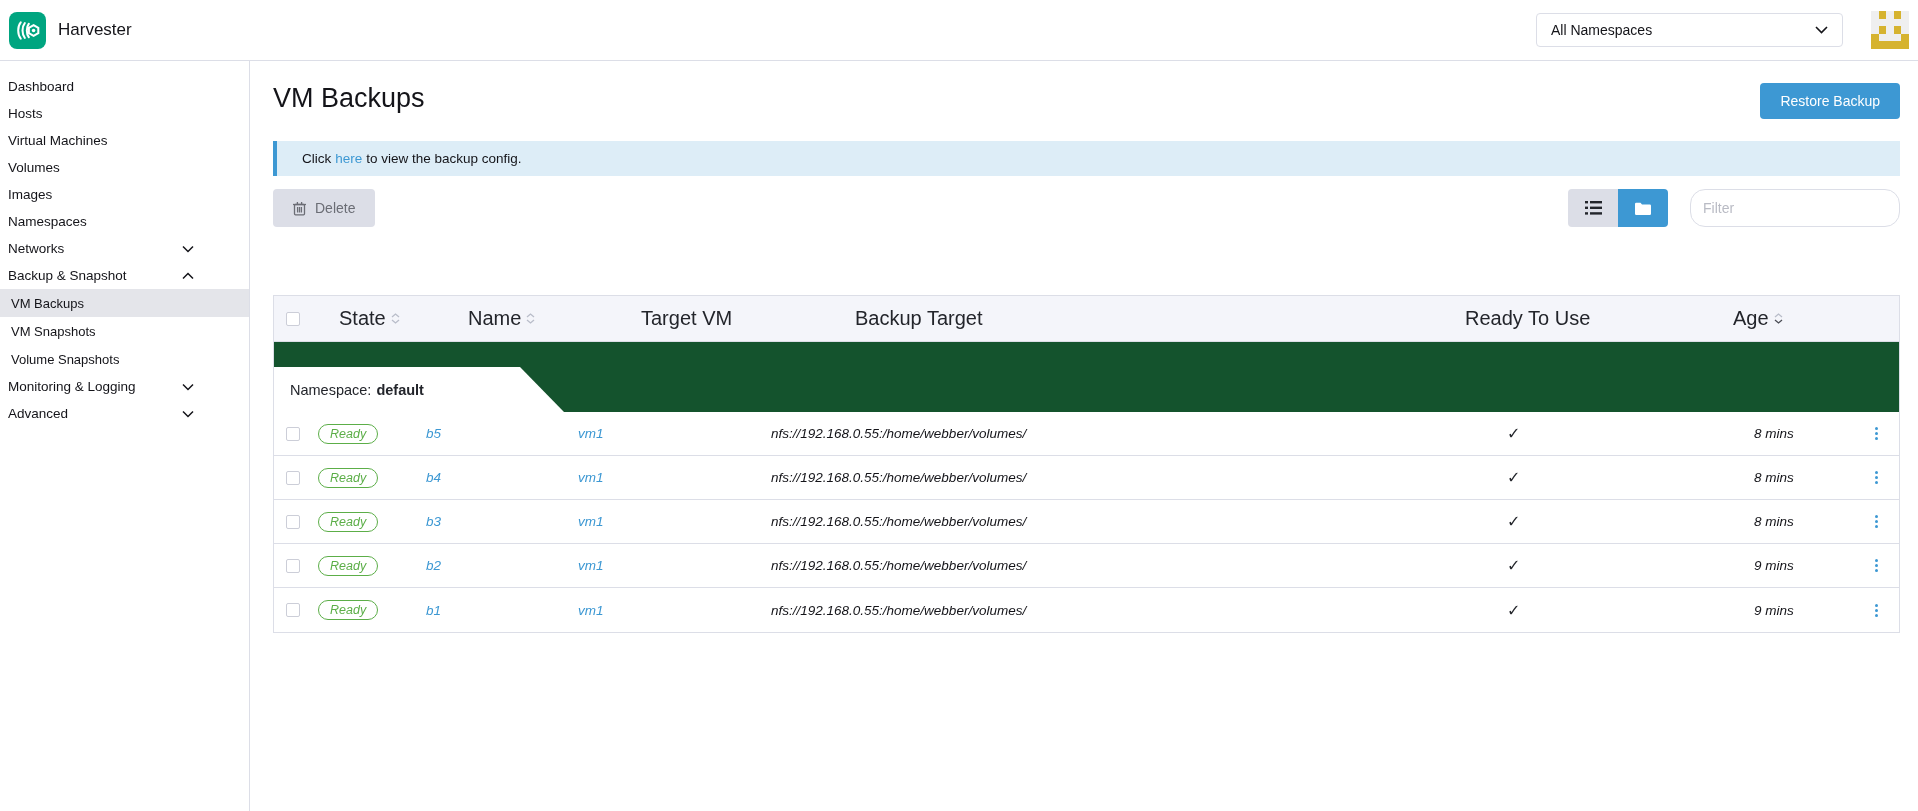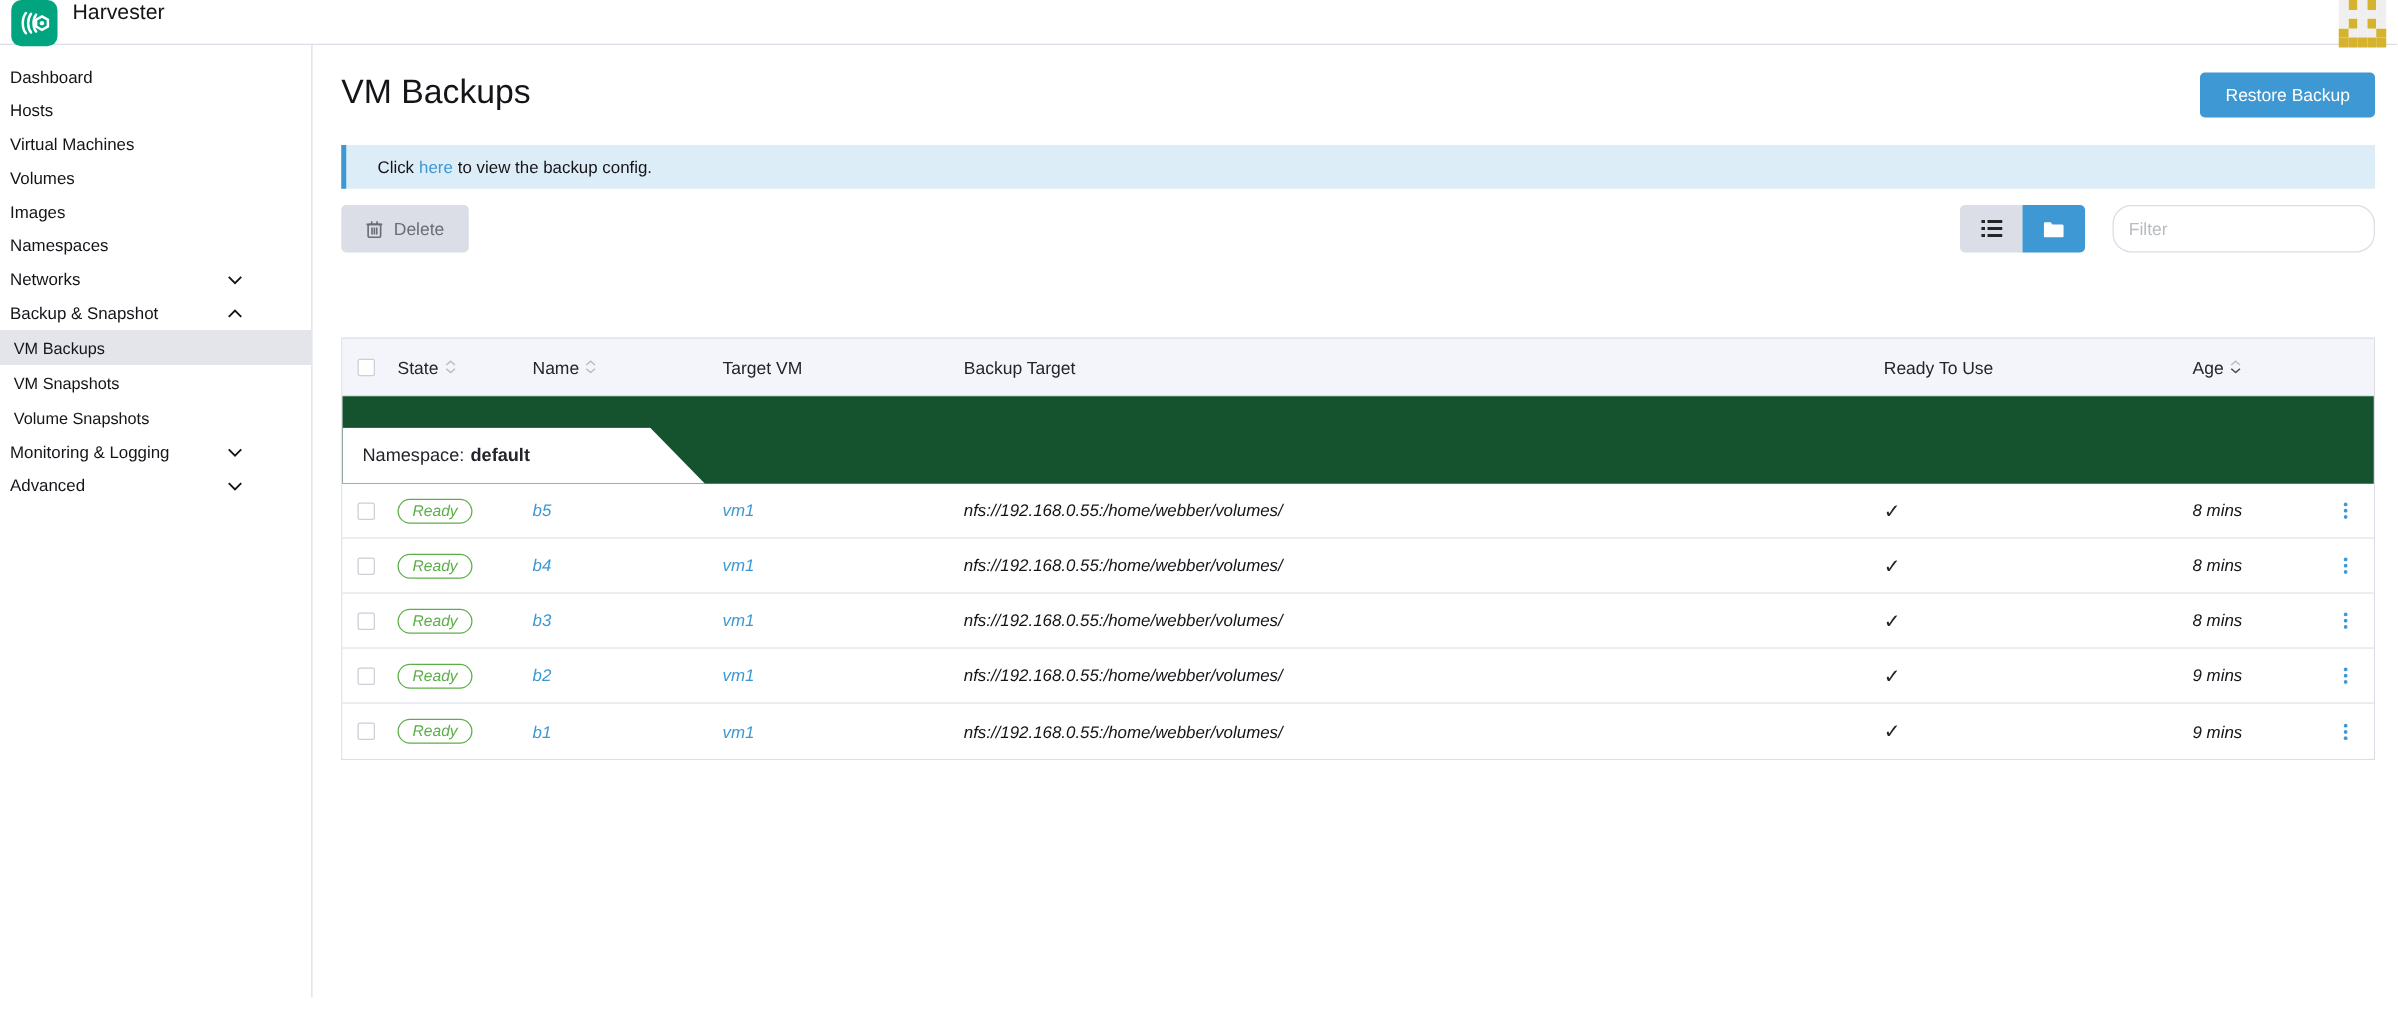--- a/index.html
+++ b/index.html
@@ -1,20 +1,20 @@
 <!DOCTYPE html>
 <html><head>
 <meta charset="utf-8">
 <style>
   * { margin:0; padding:0; box-sizing:border-box; }
   html,body { width:1918px; height:811px; background:#fff; overflow:hidden;
     font-family:"Liberation Sans","DejaVu Sans",sans-serif; color:#141419; }
 
   
-  .topnav { height:36px; display:flex; align-items:flex-start; border-bottom:1px solid #dcdee7; padding:0 9px; }
+  .topnav { height:61px; display:flex; align-items:center; border-bottom:1px solid #dcdee7; padding:0 9px; }
   .logo { width:37px; height:37px; border-radius:8px; background:#00a580; display:flex; align-items:center; justify-content:center; }
   .brand { font-size:17px; margin-left:12px; color:#141419; }
   .topnav-right { margin-left:auto; display:flex; align-items:center; gap:28px; }
   .ns-select { width:307px; height:34px; border:1px solid #dcdee7; border-radius:4px; background:#fff;
     display:flex; align-items:center; padding:0 14px; font-size:14px; color:#141419; cursor:pointer; }
   .ns-select .chev { margin-left:auto; }
   .avatar { width:38px; height:38px; display:grid; grid-template-columns:repeat(5,1fr); grid-template-rows:repeat(5,1fr); }
   .avatar span.l { background:#efefef; } .avatar span.g { background:#d6b32f; }
 
   
@@ -47,21 +47,21 @@
   .toggle-btn.inactive { background:#dcdee7; border-radius:4px 0 0 4px; }
   .toggle-btn.active { background:#3d98d3; border-radius:0 4px 4px 0; }
   .filter-input { width:210px; height:38px; margin-left:22px; border:1px solid #dcdee7; border-radius:15px;
     padding:0 12px; font-size:14px; font-family:inherit; color:#141419; outline:none; }
   .filter-input::placeholder { color:#b9bbc4; }
 
   
   .table { margin-top:68px; border:1px solid #dcdee7; border-top:none; }
   .trow { display:grid; grid-template-columns:44px 108px 152px 193px 1fr 247px 112px 46px; align-items:center; }
   .thead { height:47px; background:#f4f5fa; border-top:1px solid #dcdee7; border-bottom:1px solid #dcdee7;
-    font-size:14px; color:#23252b; }
+    font-size:20px; color:#23252b;gap:21px; }
   .thead .cell, .tbody-row .cell { display:flex; align-items:center; }
   .cell.c-check { padding-left:12px; }
   .cell.c-ready { padding-left:13px; }
   .cell.c-age { padding-left:13px; }
   .cell.c-actions { justify-content:center; }
   .sorter { display:flex; flex-direction:column; gap:1px; margin-left:5px; }
   .checkbox { width:14px; height:14px; border:1px solid #ccced8; border-radius:2px; background:#fff; cursor:pointer; }
 
   .group-band { background:#14532d; height:70px; position:relative; }
   .group-tab { position:absolute; left:0; bottom:0; height:45px; width:300px; background:#fff;
@@ -87,20 +87,26 @@
         <path d="M10 8 C5 14 5 26 10 32"></path>
         <path d="M16 9 C11.5 14.5 11.5 25.5 16 31"></path>
         <path d="M22 10 C18 15 18 25 22 30"></path>
         <polygon points="29,12 36,16 36,24 29,28 22,24 22,16"></polygon>
       </g>
       <circle cx="29" cy="20" r="2.6" fill="#fff"></circle>
     </svg>
   </div>
   <div class="brand">Harvester</div>
   <div class="topnav-right">
+    <div class="ns-select">
+      <span>All Namespaces</span>
+      <svg class="chev" width="13" height="8" viewBox="0 0 13 8">
+        <polyline points="1,1 6.5,6.5 12,1" fill="none" stroke="#141419" stroke-width="1.6"></polyline>
+      </svg>
+    </div>
     <div class="avatar">
         <span class="l"></span>
         <span class="g"></span>
         <span class="l"></span>
         <span class="g"></span>
         <span class="l"></span>
         <span class="l"></span>
         <span class="l"></span>
         <span class="l"></span>
         <span class="l"></span>

